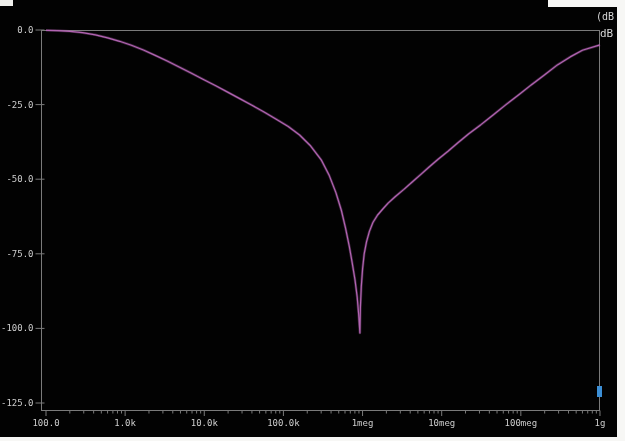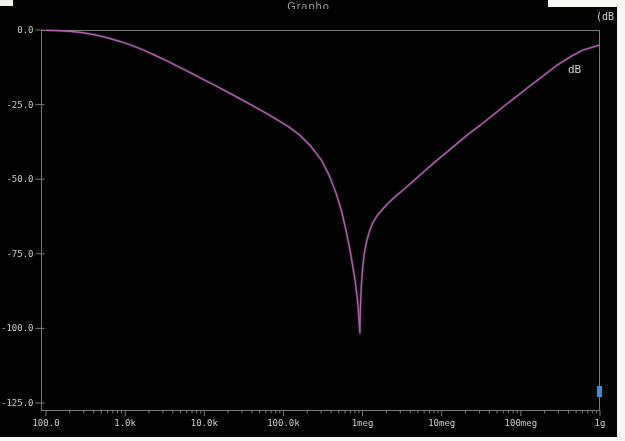--- a/index.html
+++ b/index.html
@@ -28,21 +28,21 @@
   }
   #titlebar span{
     position:relative;top:-4px;
     font-size:11px;letter-spacing:1px;color:#9f9f9f;
   }
   .legend{
     position:absolute;z-index:3;color:#d6d6d6;
     font-family:"DejaVu Sans Mono", monospace;white-space:nowrap;
   }
   #legend-unit{left:596px;top:11px;font-size:10px;text-align:center;}
-  #legend-trace{left:568px;top:27px;font-size:11px;margin-top:36px;}
+  #legend-trace{left:600px;top:27px;font-size:11px;}
 
   #plot-svg{position:absolute;left:0;top:0;z-index:2;}
 
   #watermark{
     position:absolute;left:441px;top:412px;z-index:5;
     font-size:17px;font-weight:bold;letter-spacing:0.5px;
     color:rgba(203,209,154,0.88);
     text-shadow:0 0 1px rgba(203,209,154,0.5);
     white-space:nowrap;
   }
@@ -50,23 +50,20 @@
     position:absolute;left:597px;top:386px;width:5px;height:11px;
     background:#3c8fd6;z-index:4;
   }
 </style>
 </head>
 <body>
 
 <div id="frame">
   <div id="panel">
 
-    <div id="titlebar">
-      <span>Grapho</span>
-    </div>
 
     <div id="legend-unit" class="legend">(dB</div>
     <div id="legend-trace" class="legend">dB</div>
 
     <svg id="plot-svg" width="617" height="437">
         <rect x="41.5" y="30.5" width="558" height="380" fill="none" stroke="#7a7a7a" stroke-width="1"></rect>
         <line x1="35.5" y1="30" x2="44.5" y2="30" stroke="#7a7a7a" stroke-width="1"></line>
         <text x="33.5" y="33" text-anchor="end" font-family="&quot;DejaVu Sans Mono&quot;, monospace" font-size="9px" fill="#cdcdcd">0.0</text>
         <line x1="35.5" y1="104.6" x2="44.5" y2="104.6" stroke="#7a7a7a" stroke-width="1"></line>
         <text x="33.5" y="107.6" text-anchor="end" font-family="&quot;DejaVu Sans Mono&quot;, monospace" font-size="9px" fill="#cdcdcd">-25.0</text>

